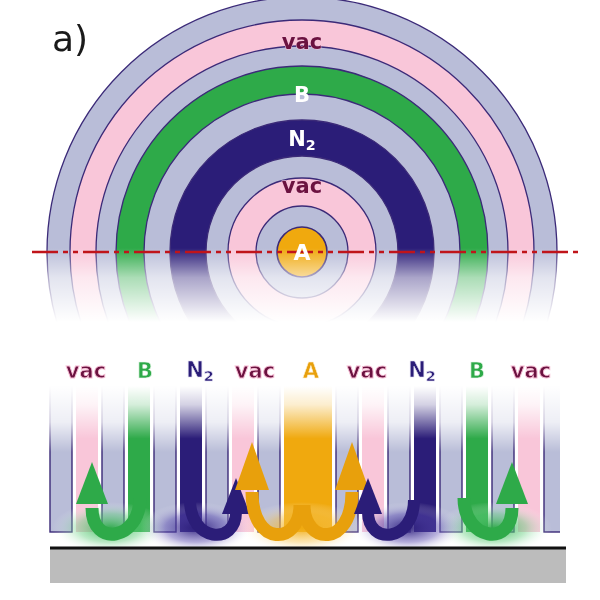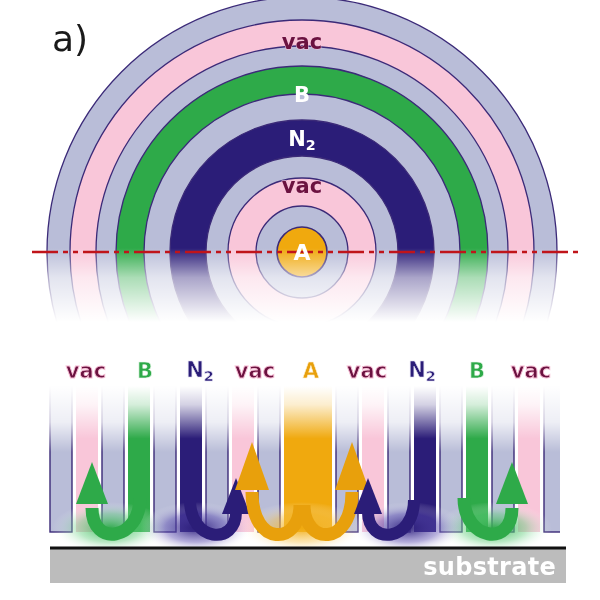--- a/index.html
+++ b/index.html
@@ -265,15 +265,14 @@
       <div class="col-label c-B" style="left: 145px; top: 371px;">B</div>
       <div class="col-label c-N2" style="left: 200px; top: 371px;">N<sub>2</sub></div>
       <div class="col-label c-vac" style="left: 255px; top: 371px;">vac</div>
       <div class="col-label c-A" style="left: 311px; top: 371px;">A</div>
       <div class="col-label c-vac" style="left: 367px; top: 371px;">vac</div>
       <div class="col-label c-N2" style="left: 422px; top: 371px;">N<sub>2</sub></div>
       <div class="col-label c-B" style="left: 477px; top: 371px;">B</div>
       <div class="col-label c-vac" style="left: 531px; top: 371px;">vac</div>
     </div>
 
-  <div class="substrate-label" style="left:556px;top:567px;">substrate</div>
 
 </div>
 
 </body></html>

